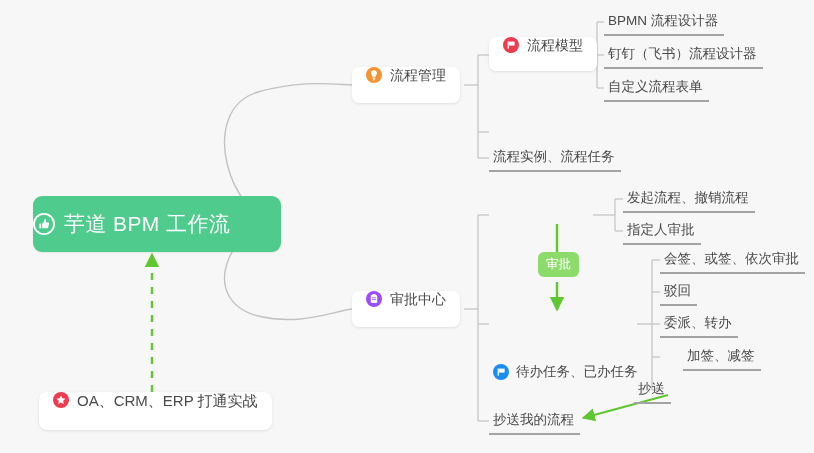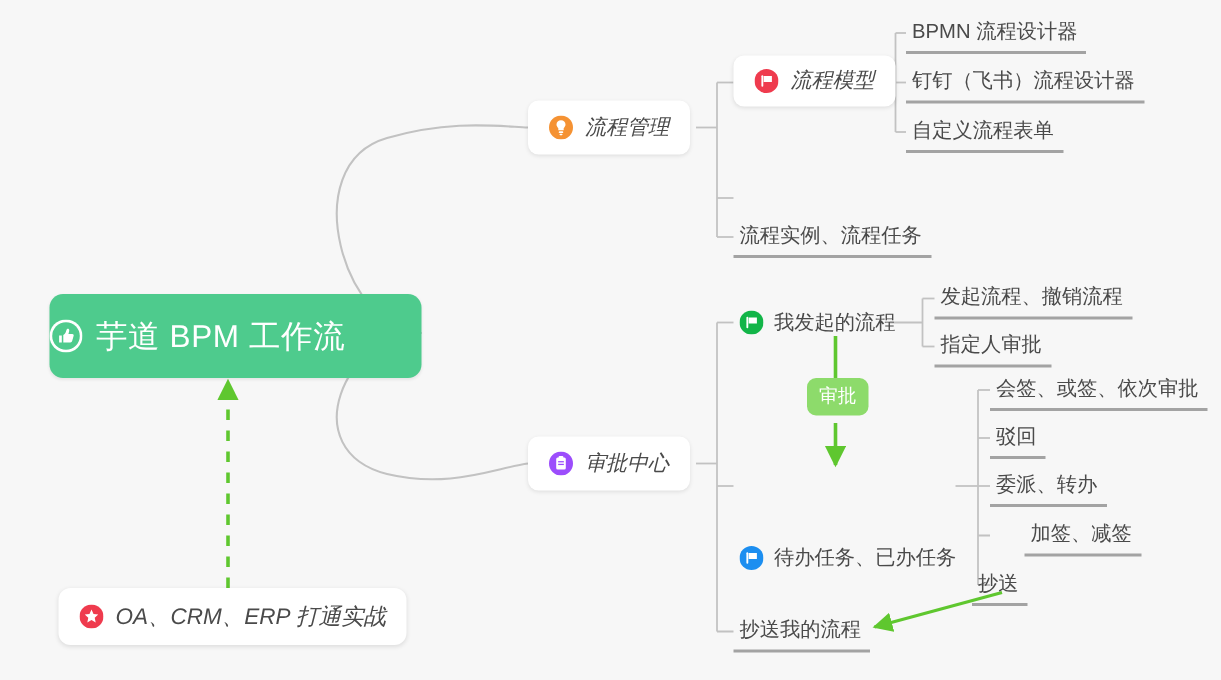--- a/index.html
+++ b/index.html
@@ -42,26 +42,25 @@
     margin-left: 9px;
     white-space: nowrap;
   }
 
   
   .card-node {
     position: absolute;
     background: #ffffff;
     border-radius: 7px;
     display: flex;
-    align-items: center;
+    align-items: flex-start;
     padding: 0 14px;
     height: 36px;
     box-shadow: 0 1px 3px rgba(0,0,0,0.10);
     white-space: nowrap;
-    font-style: italic;
   }
   .card-label {
     font-size: 14px;
     color: #4a4a4a;
     margin-left: 8px;
   }
 
   
   .leaf-node {
     position: absolute;
@@ -222,30 +221,20 @@
         <circle cx="8" cy="8" r="8" fill="#9c4dfc"></circle>
         <rect x="4.8" y="4.0" width="6.4" height="8.0" rx="1" fill="#ffffff"></rect>
         <rect x="6.4" y="3.0" width="3.2" height="1.8" rx="0.7" fill="#ffffff"></rect>
         <rect x="6.1" y="6.4" width="3.8" height="0.85" fill="#9c4dfc"></rect>
         <rect x="6.1" y="8.2" width="3.8" height="0.85" fill="#9c4dfc"></rect>
       </svg>
     </span>
     <span class="card-label">审批中心</span>
   </div>
 
-  <div class="leaf-node" style="left:489px; top:201px; border-bottom:none;">
-    <span class="icon-dot">
-      <svg viewBox="0 0 16 16" width="16" height="16">
-        <circle cx="8" cy="8" r="8" fill="#12b548"></circle>
-        <rect x="4.6" y="4.2" width="1.25" height="7.6" rx="0.6" fill="#ffffff"></rect>
-        <path d="M6.1 4.6 L11.6 4.6 L11.6 8.6 L6.1 8.6 Z" fill="#ffffff"></path>
-      </svg>
-    </span>
-    <span class="leaf-label">我发起的流程</span>
-  </div>
 
   <div class="leaf-node" style="left:623px; top:185px;">
     <span class="leaf-label">发起流程、撤销流程</span>
   </div>
   <div class="leaf-node" style="left:623px; top:217px;">
     <span class="leaf-label">指定人审批</span>
   </div>
 
   <div class="anno-box" style="left:538px; top:252px;">
     <span class="anno-label">审批</span>
@@ -267,21 +256,21 @@
   </div>
   <div class="leaf-node" style="left:660px; top:278px;">
     <span class="leaf-label">驳回</span>
   </div>
   <div class="leaf-node" style="left:660px; top:310px;">
     <span class="leaf-label">委派、转办</span>
   </div>
   <div class="leaf-node" style="left:660px; top:343px;margin-left:23px;">
     <span class="leaf-label">加签、减签</span>
   </div>
-  <div class="leaf-node" style="left:648px; top:376px;">
+  <div class="leaf-node" style="left:634px; top:376px;">
     <span class="leaf-label">抄送</span>
   </div>
 
   <div class="leaf-node" style="left:489px; top:407px;">
     <span class="leaf-label">抄送我的流程</span>
   </div>
 
   <div class="card-node" style="left:39px; top:392px; height:38px; border-radius:8px;">
     <span class="icon-dot">
       <svg viewBox="0 0 16 16" width="16" height="16">

